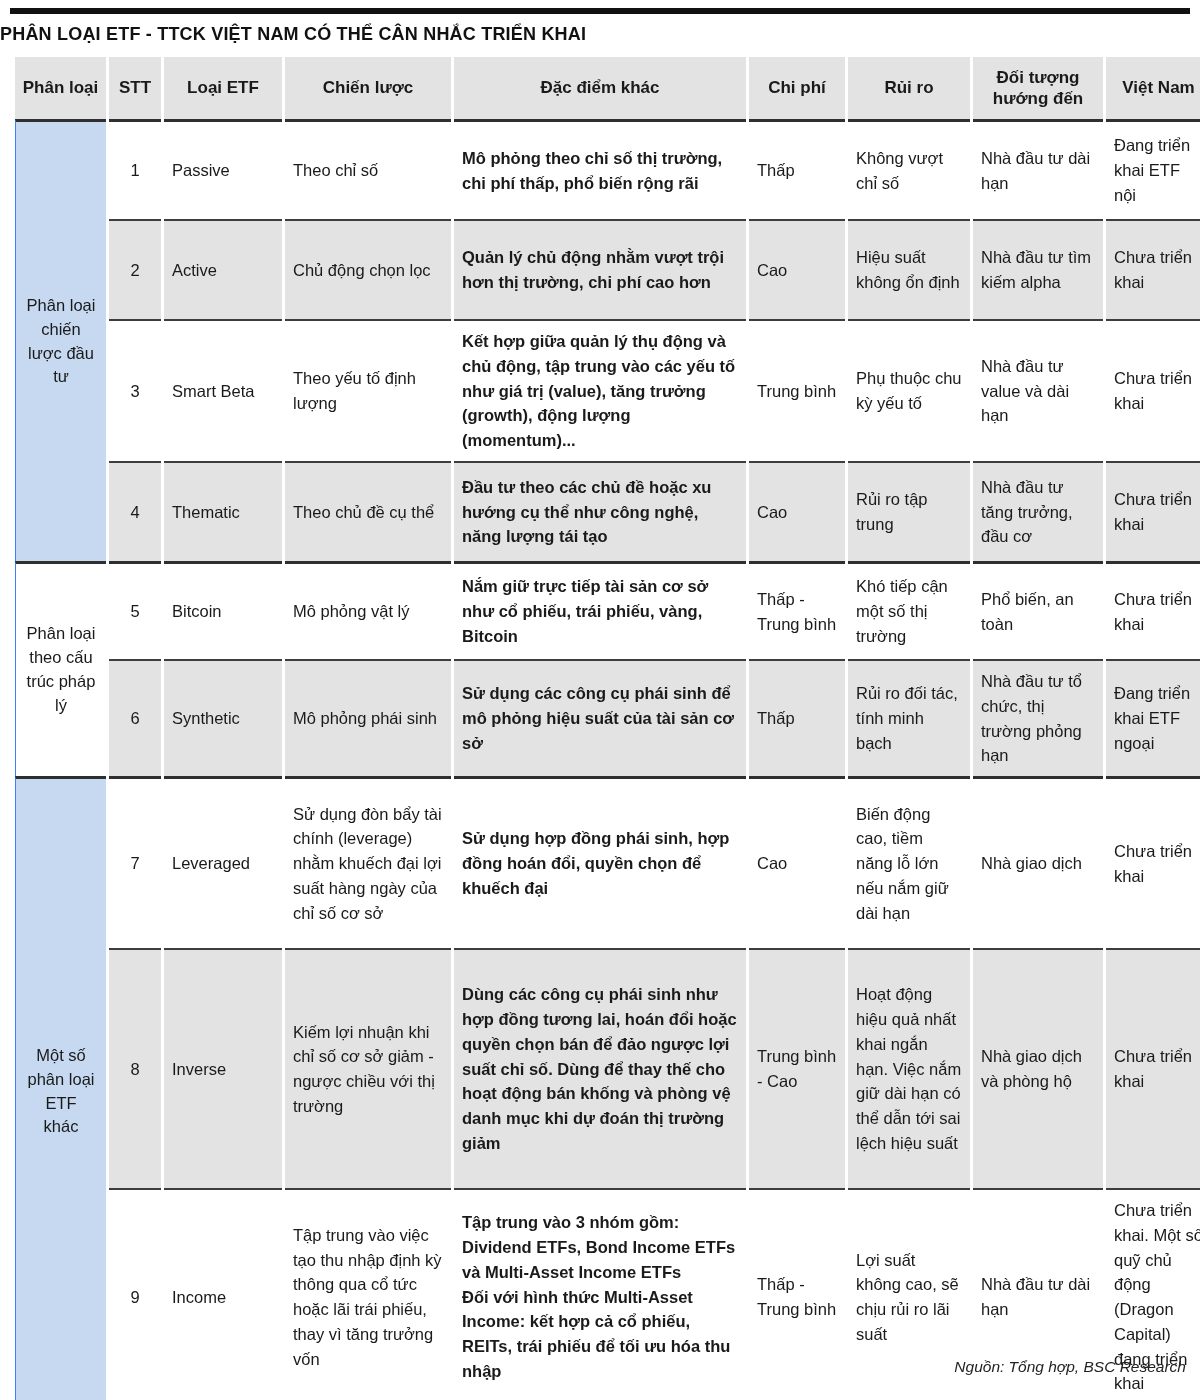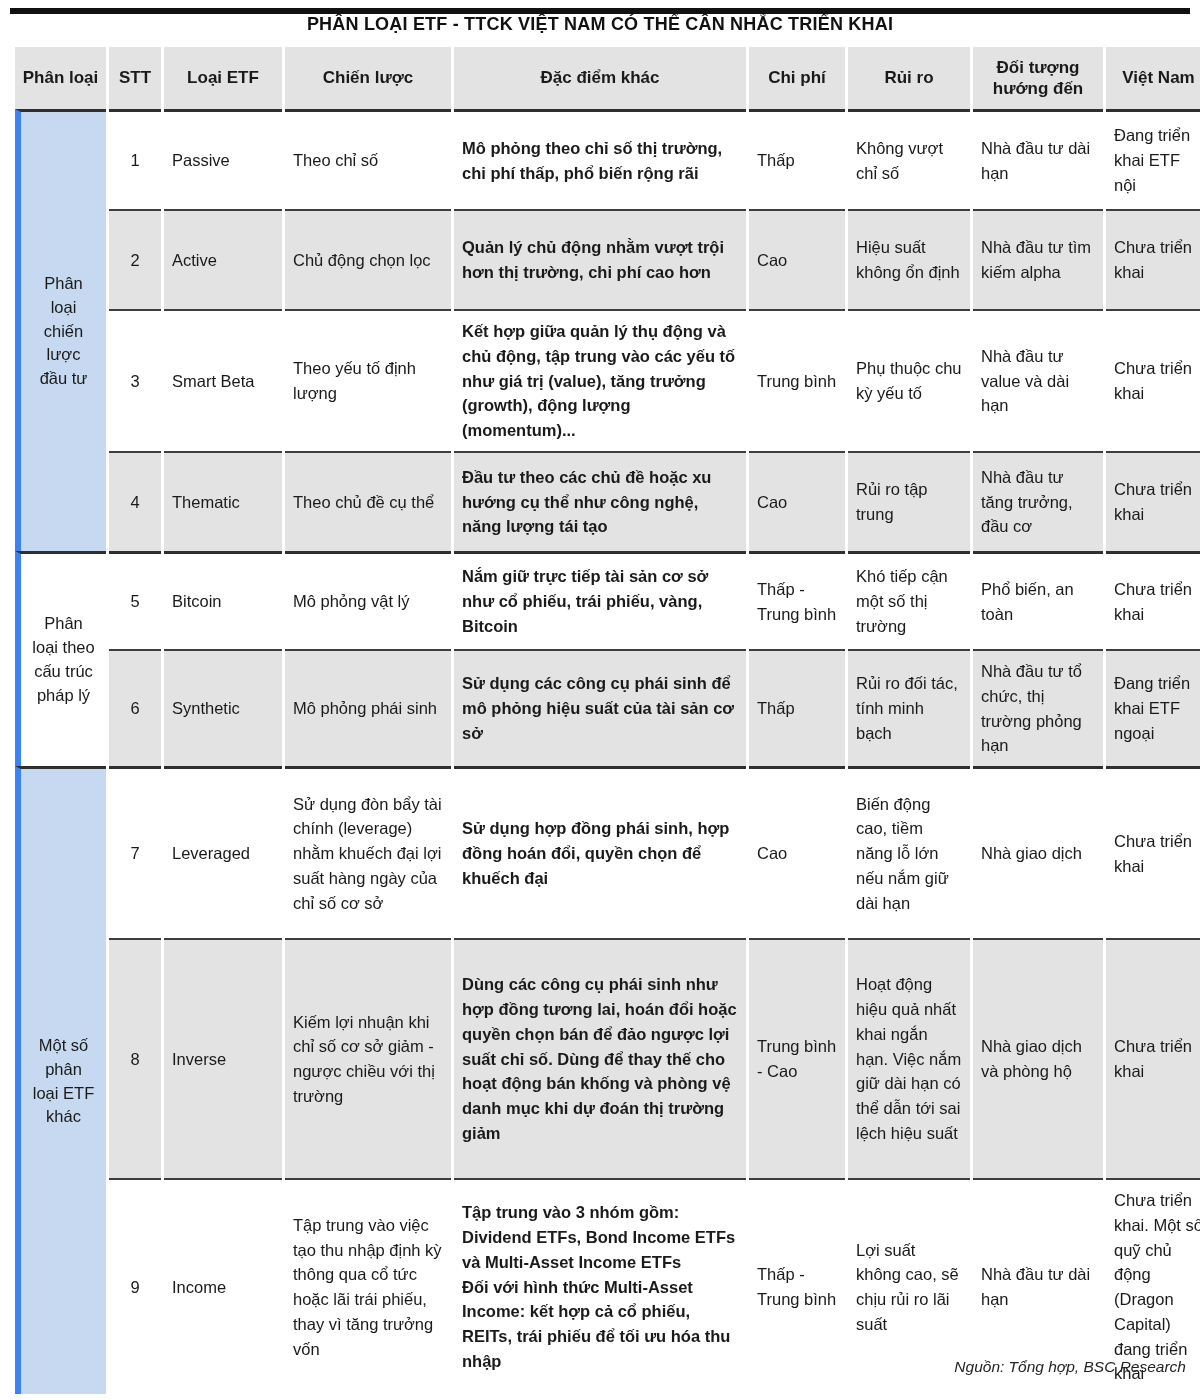--- a/index.html
+++ b/index.html
@@ -9,26 +9,25 @@
     color:#1a1a1a;
     position:relative;
     -webkit-font-smoothing:antialiased;
   }
   .top-bar{
     margin:8px 10px 0 10px;
     height:6px;
     background:#111111;
   }
   .title{
-    text-align:center;
     font-weight:bold;
     font-size:18px;
     letter-spacing:.2px;
     color:#111;
-    margin:0 0 12px 0;
+    margin:10px 0 12px 0;
   }
   table.etf{
     margin-left:12px;
     width:1176px;
     border-collapse:separate;
     border-spacing:3px 0;
     table-layout:fixed;
     font-size:16.5px;
     line-height:1.5;
   }
@@ -48,21 +47,21 @@
   }
   
   tr.shade td{background:#e3e3e3;}
   tr.plain td{background:#ffffff;}
   
   td.group-cell{
     text-align:center;
     vertical-align:middle;
     padding:6px 10px;
     line-height:1.45;
-    border-left:6px solid #3b82f6;
+    border-left:1px solid #3b82f6;
   }
   td.group-blue{background:#c6d9f1 !important;}
   td.group-white{background:#ffffff !important;margin-left:25px;}
   
   tr.row-sep > td{border-top:2px solid #3d3d3d;}
   tr.group-sep > td{border-top:3px solid #2f2f2f;}
   td.c-stt{text-align:center;}
   td.c-dacdiem{padding-right:4px;font-weight:bold;}
   td.pre{white-space:pre-line;}
   .source{

